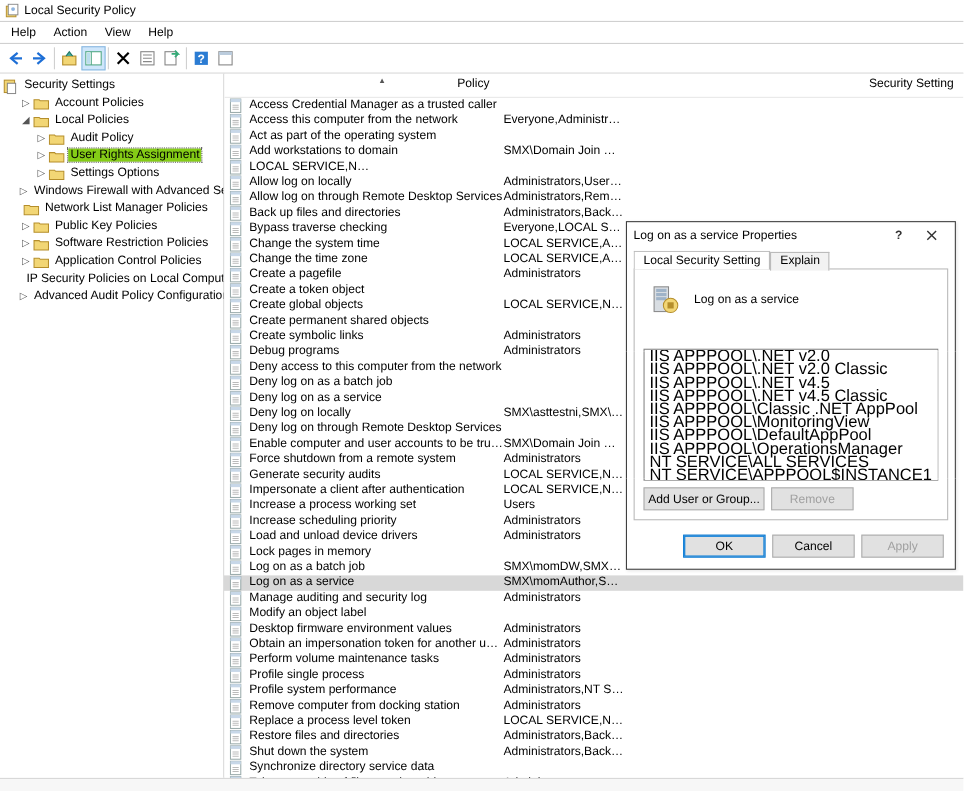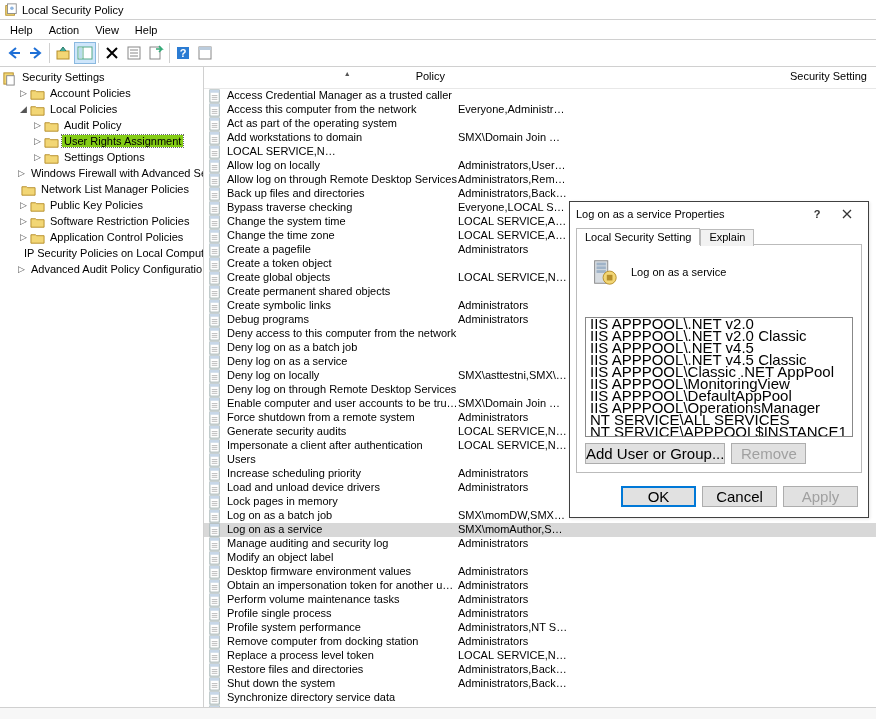--- a/index.html
+++ b/index.html
@@ -51,21 +51,21 @@
 .dlg-title .wbtn { width: 30px; height: 20px; display: flex; align-items: center; justify-content: center; cursor: default; color:#333;}
 .dlg-tabs { display: flex; padding: 0 6px; margin-top: 2px;}
 .dlg-tab { padding: 2px 8px; border: 1px solid #bbb; border-bottom: none; background: #fff; position: relative; z-index: 2;}
 .dlg-tab.inactive { background: #f2f2f2; z-index:1; top:1px; padding-top:1px; padding-bottom:1px;}
 .dlg-body { border: 1px solid #bbb; margin: 0 6px 6px; padding: 8px; position: relative; top:-1px; }
 .dlg-head { display: flex; align-items: center; gap: 12px; padding: 4px 4px 20px; }
 .server-icon { width: 30px; height: 30px; }
 .dlg-list { border: 1px solid #888; height: 120px; overflow-y: scroll; background: #fff; margin-top: 10px; }
 .dlg-list div { padding: 0px 4px; font-size: 15px; line-height: 12px; white-space:nowrap;}
 .dlg-btns { display: flex; gap: 6px; margin-top: 6px; }
-.btn { min-width: 75px; height: 21px; border: 1px solid #adadad; background: #e1e1e1; display: flex; align-items: center; justify-content: center; cursor: default; font-size:15px;}
+.btn { min-width: 75px; height: 21px; border: 1px solid #adadad; background: #e1e1e1; display: flex; align-items: center; justify-content: center; cursor: default; font-size:11px;}
 .btn.default { border: 1px solid #0078d7; outline: 1px solid #0078d7; outline-offset:-2px;}
 .btn.disabled { color: #a0a0a0; }
 .dlg-footer { display: flex; justify-content: flex-end; gap: 6px; padding: 6px 10px 10px; }
 
 
 .statusbar { height: 12px; border-top: 1px solid #d0d0d0; background:#f7f7f7;}
 
 
 .hscroll { position: absolute; bottom: 0; left: 0; right: 0; height: 16px; overflow-x: scroll;}
 .hscroll-inner { width: 280px; height:1px;}
@@ -547,20 +547,21 @@
           <span class="s">LOCAL SERVICE,NETWO...</span>
         </div>
         <div class="list-row">
           <span class="icon"><svg viewBox="0 0 16 16">
               <rect x="2" y="1" width="10" height="13" fill="#fff" stroke="#9aa"></rect>
               <rect x="2" y="1" width="10" height="3" fill="#c7d7e8"></rect>
               <line x1="4" y1="7" x2="10" y2="7" stroke="#bbb"></line>
               <line x1="4" y1="9" x2="10" y2="9" stroke="#bbb"></line>
               <line x1="4" y1="11" x2="10" y2="11" stroke="#bbb"></line>
             </svg></span>
+          <span class="p">Increase a process working set</span>
           <span class="s">Users</span>
         </div>
         <div class="list-row">
           <span class="icon"><svg viewBox="0 0 16 16">
               <rect x="2" y="1" width="10" height="13" fill="#fff" stroke="#9aa"></rect>
               <rect x="2" y="1" width="10" height="3" fill="#c7d7e8"></rect>
               <line x1="4" y1="7" x2="10" y2="7" stroke="#bbb"></line>
               <line x1="4" y1="9" x2="10" y2="9" stroke="#bbb"></line>
               <line x1="4" y1="11" x2="10" y2="11" stroke="#bbb"></line>
             </svg></span>

